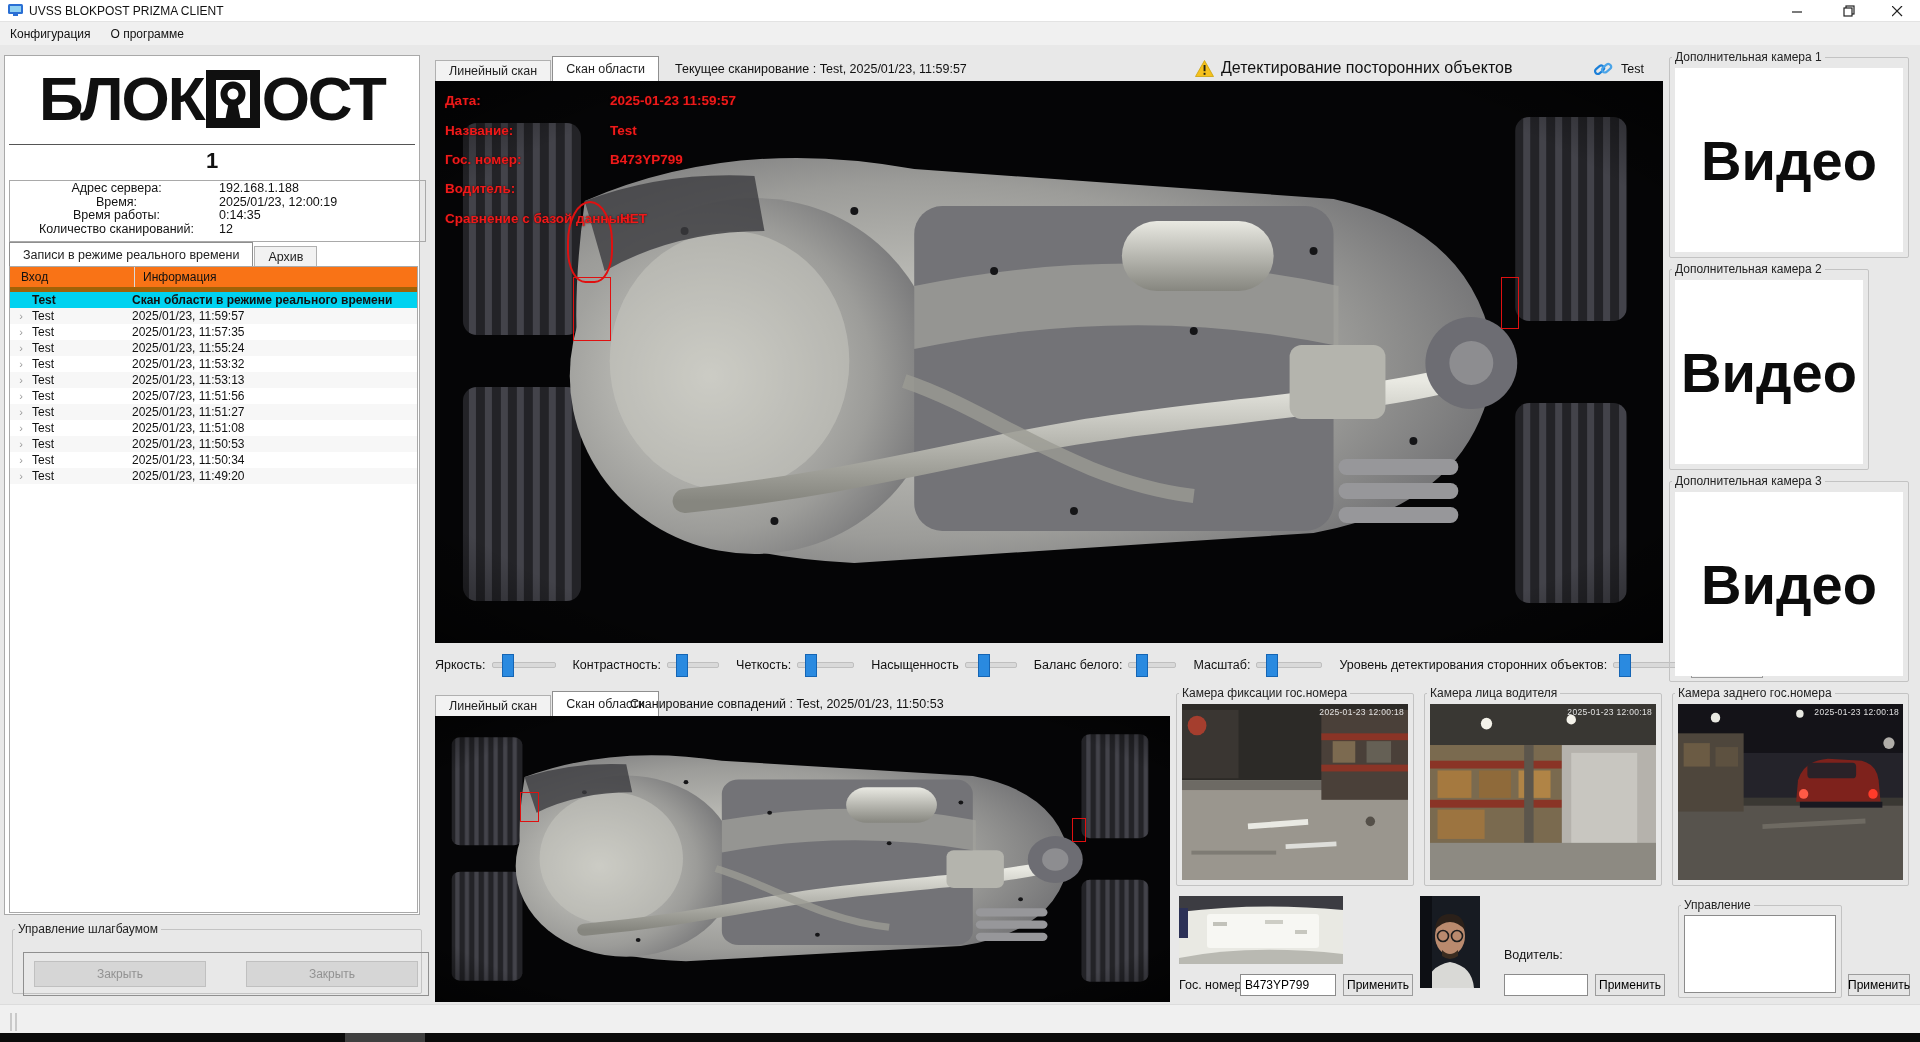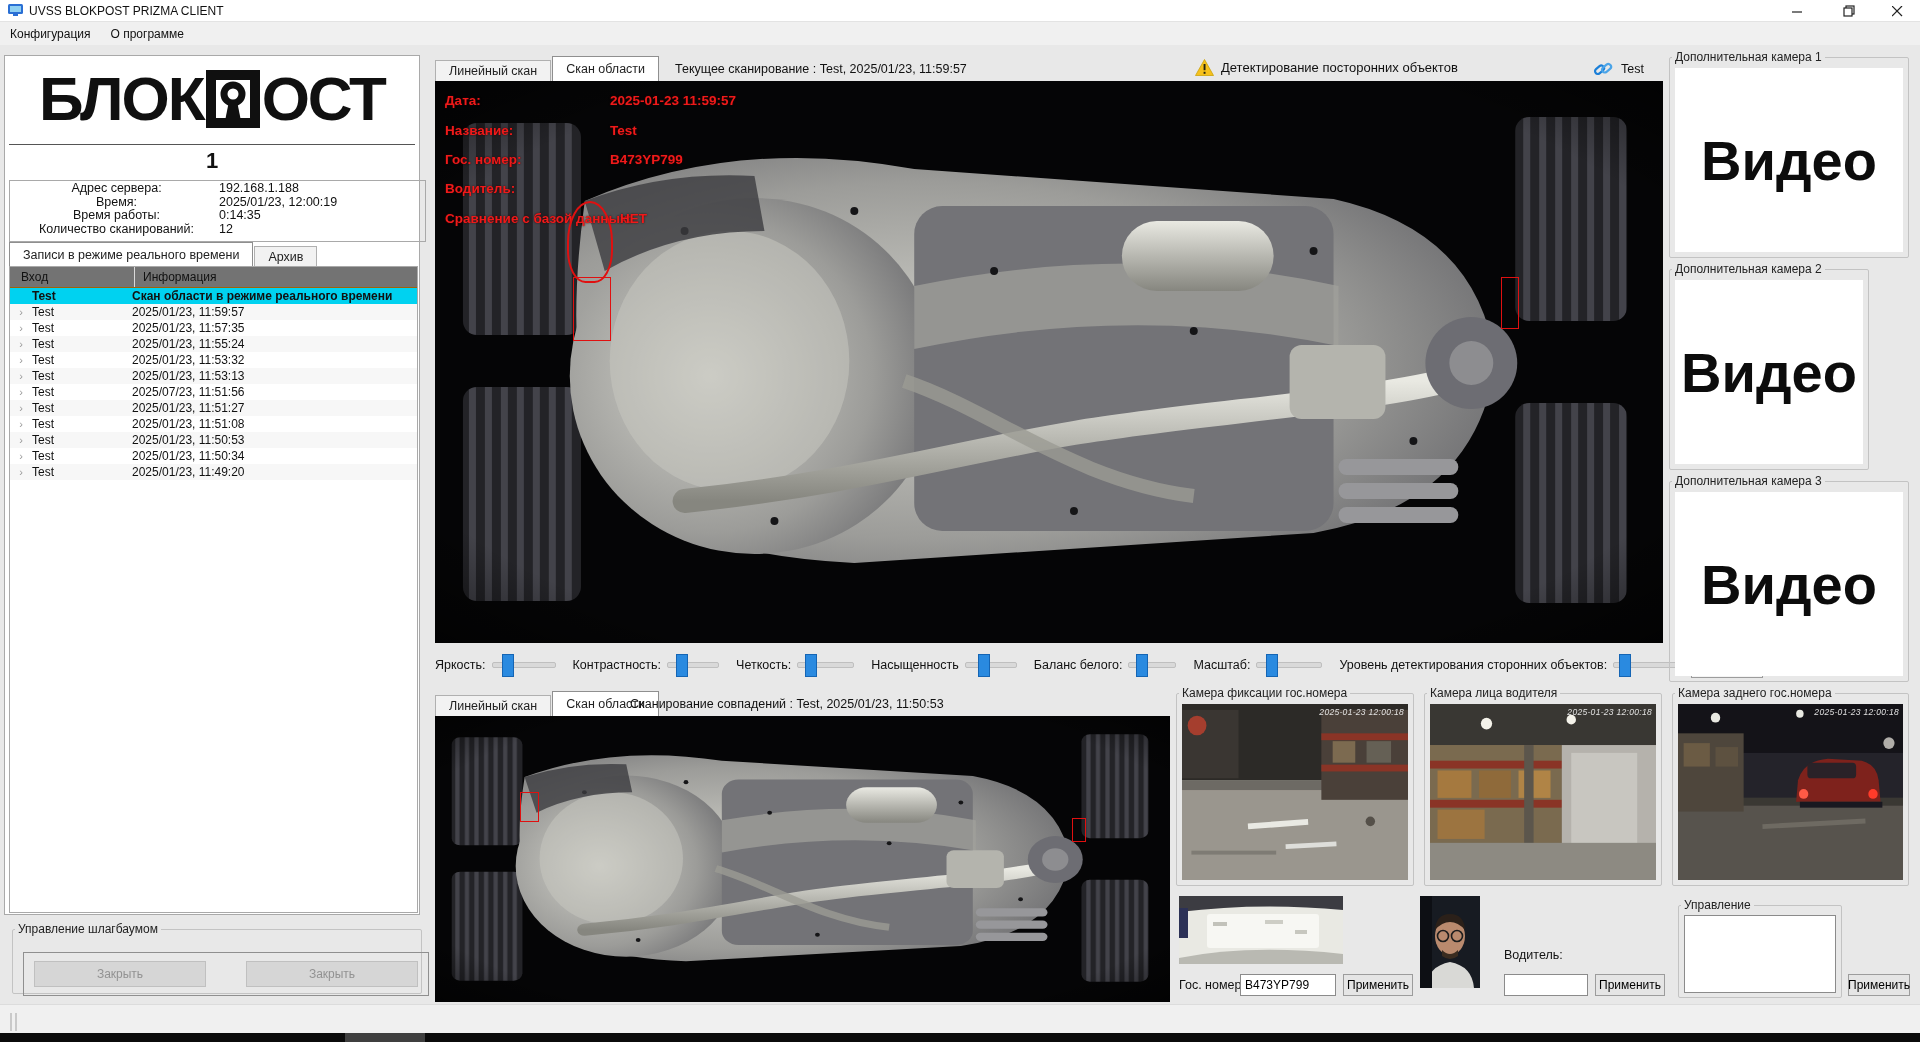--- a/index.html
+++ b/index.html
@@ -35,56 +35,56 @@
   .logo svg{margin:0 2px;}
   .logo-line{position:absolute;left:4px;top:88px;width:406px;height:0;border-top:1.5px solid #555;}
   .lane-num{position:absolute;left:0;top:92px;width:100%;text-align:center;font-size:22px;font-weight:bold;}
   .info-box{position:absolute;left:4px;top:124px;width:407px;height:58px;border:1px solid #a9a9a9;
             font-size:12.5px;padding:1px 4px;}
   .info-row{display:flex;height:13.5px;line-height:13.5px;}
   .info-row .lab{width:205px;text-align:center;}
   .ltabs{position:absolute;left:4px;top:186px;}
   .ltable{position:absolute;left:4px;top:210px;width:407px;height:645px;border:1px solid #a9a9a9;background:#fff;
           font-size:12px;overflow:hidden;}
-  .thead{display:flex;height:20px;line-height:20px;border-bottom:1px solid #a16207;background:#737373;}
+  .thead{display:flex;height:20px;line-height:20px;border-bottom:5px solid #a16207;background:#f97316;}
   .thead .c1{width:113px;padding-left:11px;border-right:1px solid #d9d9d9;}
   .thead .c2{padding-left:8px;}
   .trow{display:flex;height:16px;line-height:16px;}
   .trow:nth-child(odd){background:#f7f7f7;}
   .trow .chev{width:22px;text-align:center;color:#9a9a9a;font-size:11px;}
   .trow .c1{width:92px;}
   .trow .c2{padding-left:8px;}
   .trow.sel{background:#00d2f0;font-weight:bold;}
   .barrier-inner{position:absolute;left:10px;top:16px;width:384px;height:42px;border:1px solid #8f8f8f;
                  display:flex;align-items:center;justify-content:space-between;padding:0 10px;}
   .barrier-inner .btn{width:172px;height:26px;}
   
   .scanstrip{font-size:12.5px;}
   .scanstrip .status{position:absolute;top:7px;font-size:12.5px;color:#111;}
   .scanbox{background:#000;overflow:hidden;}
   .ovl-row{position:absolute;display:flex;font-size:13.5px;font-weight:bold;color:#ef1a1a;
            text-shadow:0 0 2px #300;}
   .ovl-row .v{position:absolute;left:165px;top:0;white-space:nowrap;}
   .ann{position:absolute;border:2px solid #e01010;}
-  .warnwrap{position:absolute;top:4px;display:flex;align-items:center;font-size:13px;}
+  .warnwrap{position:absolute;top:4px;display:flex;align-items:center;font-size:16px;}
   .linkwrap{position:absolute;top:4px;display:flex;align-items:center;font-size:12.5px;}
   
   .sliders{left:435px;top:650px;width:1228px;height:30px;display:flex;align-items:center;font-size:12.5px;}
   .sgroup{display:flex;align-items:center;margin-right:17px;}
   .sgroup .slab{margin-right:6px;white-space:nowrap;}
   .track{position:relative;height:4px;background:#d9d9d9;border:1px solid #bfbfbf;border-radius:2px;}
   .thumb{position:absolute;top:-9px;width:10px;height:21px;background:#2a8ae0;border:1px solid #1565b4;}
   .reset-btn{margin-left:auto;width:82px;height:26px;background:#f4f4f4;border:1px solid #9c9c9c;
              display:flex;align-items:center;justify-content:center;font-size:12.5px;gap:6px;}
   
   .vbox{position:absolute;left:5px;top:4px;right:5px;bottom:5px;background:#fff;
         display:flex;align-items:center;justify-content:center;}
   .vbox span{font-size:56px;font-weight:bold;color:#0c0c0c;}
   .camphoto{position:absolute;left:5px;top:4px;right:5px;bottom:5px;overflow:hidden;}
-  .camts{position:absolute;right:4px;top:3px;font-size:8.5px;color:#f4f4f4;opacity:.9;letter-spacing:.3px;font-style:italic;}
+  .camts{position:absolute;right:4px;top:3px;font-size:8.5px;color:#f4f4f4;opacity:.9;letter-spacing:.3px;}
   .ctl-label{position:absolute;font-size:12.5px;}
   textarea.note{position:absolute;resize:none;border:1px solid #8b8b8b;background:#fff;font-family:inherit;}
 </style>
 </head>
 <body>
 
 <svg width="0" height="0" style="position:absolute">
   <defs>
     <pattern id="tread" width="16" height="22" patternUnits="userSpaceOnUse">
       <rect width="16" height="22" fill="#232327"></rect>

